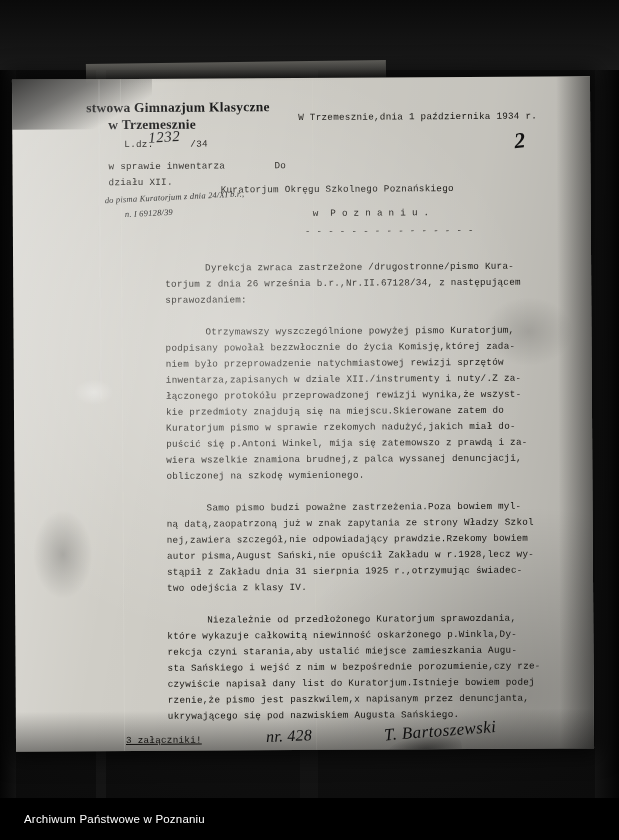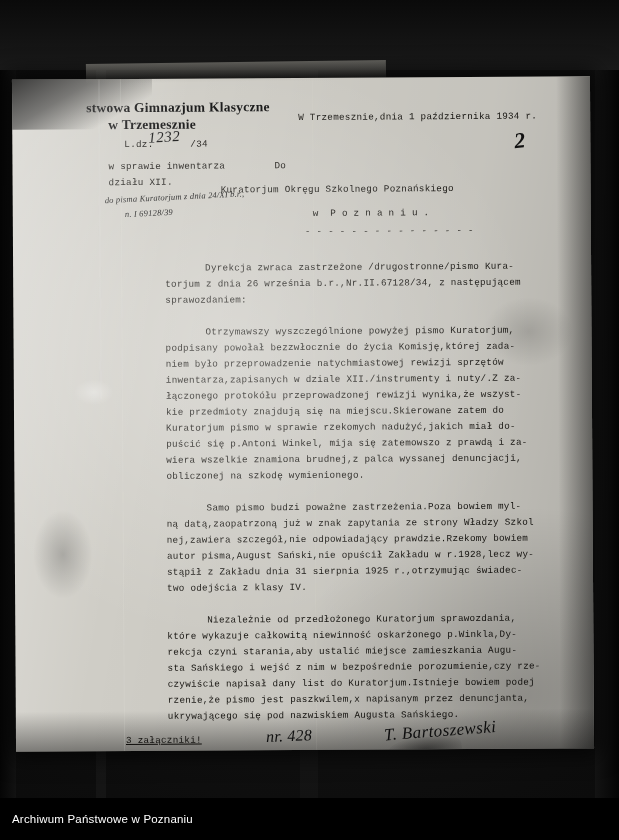--- a/index.html
+++ b/index.html
@@ -176,21 +176,21 @@
     height: 42px;
     background: #000;
     display: flex;
     align-items: center;
   }
   .caption-text {
     color: #ffffff;
     font-family: "Liberation Sans", sans-serif;
     font-size: 11.5px;
     letter-spacing: 0.2px;
-    padding-left: 12px;
+    padding-left: 24px;
   }
 </style>
 </head>
 <body>
 
 <div id="scan">
 
   <div class="film-backdrop"></div>
 
   <div class="band" style="left:0;width:16px;background:linear-gradient(90deg,#050505,#121212);"></div>

